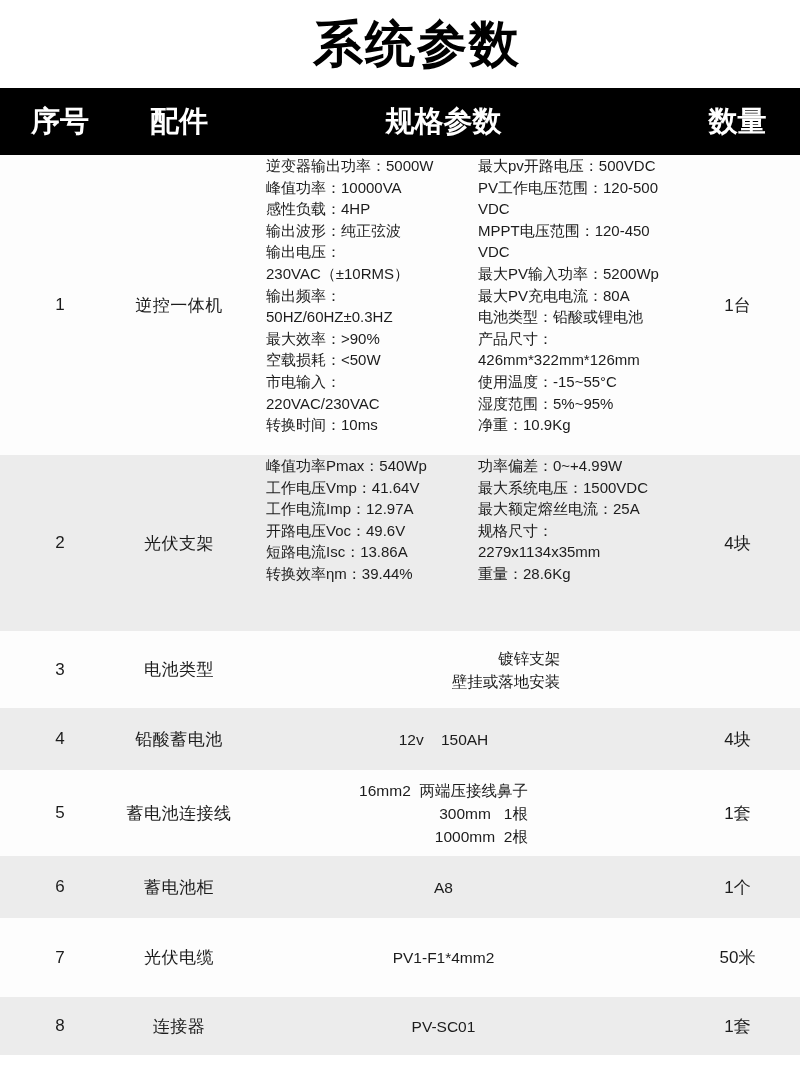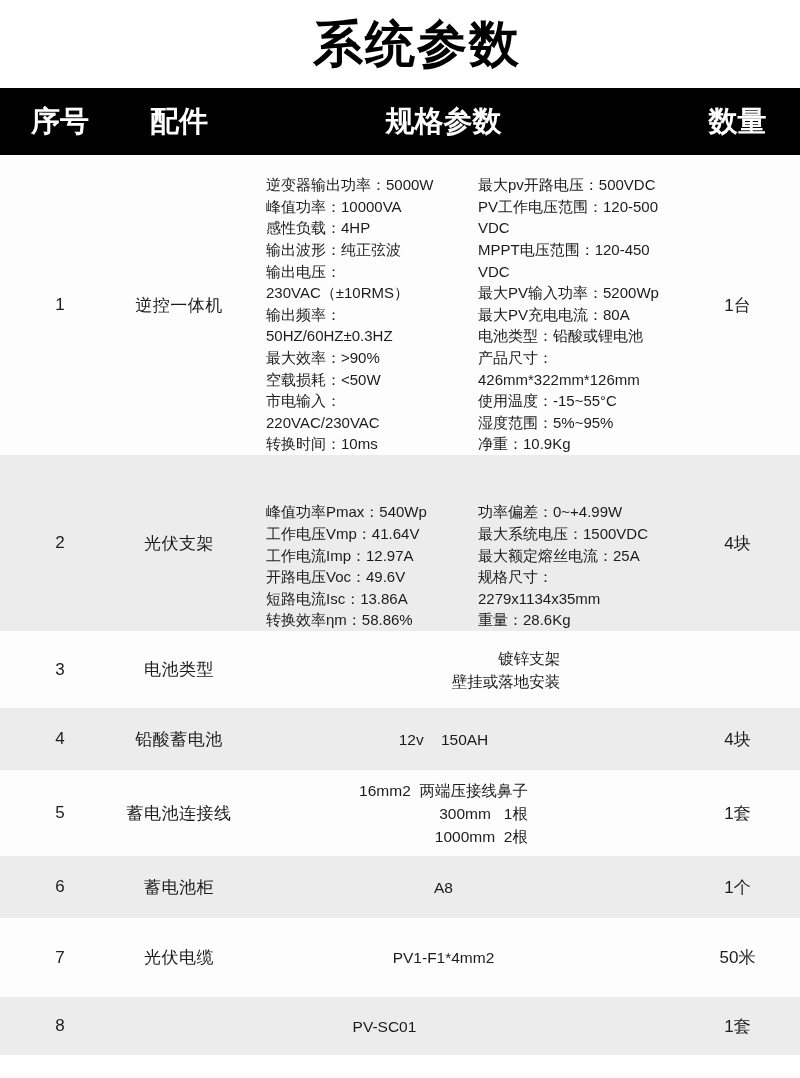--- a/index.html
+++ b/index.html
@@ -45,23 +45,22 @@
   .r2 { height:176px; }
   .r3 { height:77px; }
   .r4 { height:62px; }
   .r5 { height:86px; }
   .r6 { height:62px; }
   .r7 { height:79px; }
   .r8 { height:58px; }
 
   
   .spec-two {
-    display:flex; align-items:flex-end;
+    display:flex; align-items:flex-start;
     padding-left:28px;
-    margin-top:22px;
   }
   .spec-sub {
     font-size:15px; line-height:21.6px;
     white-space:pre-wrap; color:#1c1c1c;
   }
   .spec-sub.left  { width:206px; flex:none; }
   .spec-sub.right { flex:1; padding-left:6px; }
 
   
   .spec-center {
@@ -126,21 +125,21 @@
 
   <div class="row r2 alt">
     <div class="col-no">2</div>
     <div class="col-part">光伏支架</div>
     <div class="col-spec spec-two">
       <div class="spec-sub left">峰值功率Pmax：540Wp
 工作电压Vmp：41.64V
 工作电流Imp：12.97A
 开路电压Voc：49.6V
 短路电流Isc：13.86A
-转换效率ηm：58.86%</div>
+转换效率ηm：39.44%</div>
       <div class="spec-sub right">功率偏差：0~+4.99W
 最大系统电压：1500VDC
 最大额定熔丝电流：25A
 规格尺寸：
 2279x1134x35mm
 重量：28.6Kg</div>
     </div>
     <div class="col-qty">4块</div>
   </div>
 
@@ -176,19 +175,20 @@
 
   <div class="row r7">
     <div class="col-no">7</div>
     <div class="col-part">光伏电缆</div>
     <div class="col-spec spec-center">PV1-F1*4mm2</div>
     <div class="col-qty">50米</div>
   </div>
 
   <div class="row r8 alt">
     <div class="col-no">8</div>
+    <div class="col-part">连接器</div>
     <div class="col-spec spec-center">PV-SC01</div>
     <div class="col-qty">1套</div>
   </div>
 
   <div class="bottom-space"></div>
 
 </div>
 
 </body></html>

